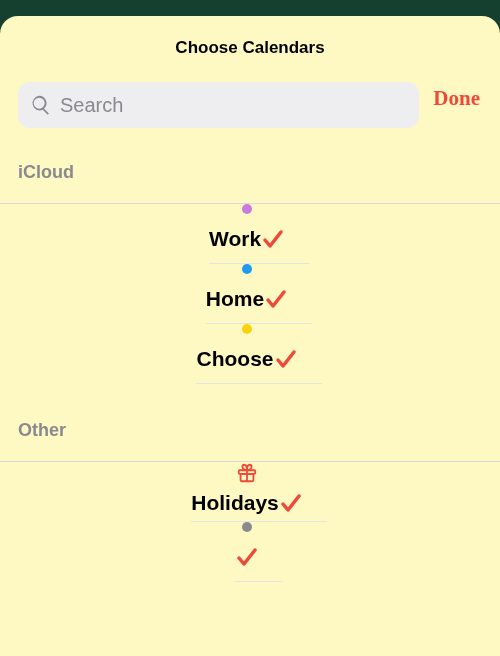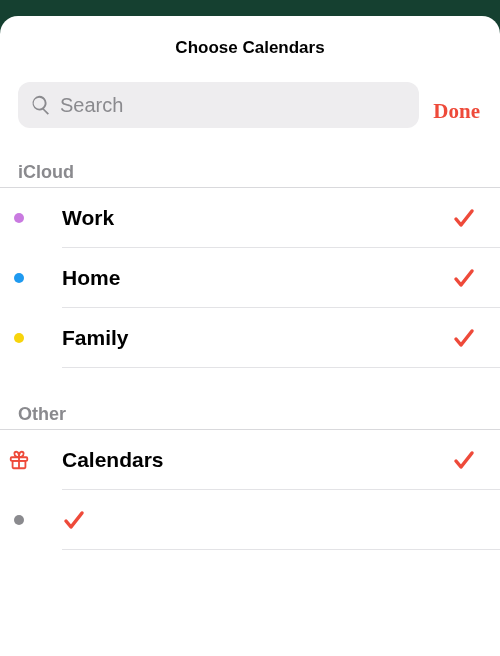--- a/index.html
+++ b/index.html
@@ -8,35 +8,35 @@
     font-family: -apple-system, "Helvetica Neue", Helvetica, Arial, sans-serif;
     background: #154030;
     overflow: hidden;
   }
   .sheet {
     position: absolute;
     top: 16px;
     left: 0;
     right: 0;
     bottom: 0;
-    background: #ffffff;
+    background: #fef9c3;
     border-top-left-radius: 18px;
     border-top-right-radius: 18px;
     padding-top: 22px;
   }
   .sheet-title {
     text-align: center;
     font-size: 17px;
     font-weight: 600;
     color: #000;
     margin-bottom: 24px;
   }
   .search-row {
     display: flex;
-    align-items: flex-end;
+    align-items: flex-start;
     padding: 0 18px;
     gap: 12px;
     margin-bottom: 34px;
   }
   .search-field {
     flex: 1;
     height: 46px;
     background: #eeedef;
     border-radius: 12px;
     display: flex;
@@ -61,28 +61,30 @@
     background: none;
     border: none;
     cursor: pointer;
     padding: 4px 2px;
     font-family: Liberation Serif, serif;
   }
   .section-header {
     font-size: 18px;
     font-weight: 600;
     color: #8a8a8e;
-    padding: 0 18px 4px 18px;
+    padding: 0 18px 20px 18px;
     border-bottom: 1px solid #d9d9dc;
   }
   .list { }
   .row {
     display: flex;
     align-items: center;
     height: 60px;
+    padding-left: 18px;
+    flex-direction: column;
   }
   .dot-col {
     width: 62px;
     display: flex;
     align-items: center;
     justify-content: flex-start;
     padding-left: 14px;
   }
   .dot {
     width: 10px;
@@ -146,21 +148,21 @@
         <svg class="check-svg" viewBox="0 0 24 24">
             <path d="M4 13l5 6L20 5"></path>
           </svg>
       </div>
     </div>
     <div class="row">
       <div class="dot-col">
         <span class="dot" style="background:#f7d40c"></span>
       </div>
       <div class="row-right">
-        <span class="row-label">Family</span>
+        <span class="row-label">Choose</span>
         <svg class="check-svg" viewBox="0 0 24 24">
             <path d="M4 13l5 6L20 5"></path>
           </svg>
       </div>
     </div>
   </div>
 
   <div class="section-gap"></div>
 
   <div class="section-header">Other</div>
@@ -169,21 +171,21 @@
       <div class="dot-col">
         <svg class="gift-icon" viewBox="0 0 24 24">
           <rect x="3" y="9" width="18" height="4" rx="1"></rect>
           <rect x="5" y="13" width="14" height="8" rx="1"></rect>
           <line x1="12" y1="9" x2="12" y2="21"></line>
           <path d="M12 9c-2 0-5-1-5-4 0-1 1-2 2-2 2 0 3 3 3 6z"></path>
           <path d="M12 9c2 0 5-1 5-4 0-1-1-2-2-2-2 0-3 3-3 6z"></path>
         </svg>
       </div>
       <div class="row-right">
-        <span class="row-label">Calendars</span>
+        <span class="row-label">Holidays</span>
         <svg class="check-svg" viewBox="0 0 24 24">
             <path d="M4 13l5 6L20 5"></path>
           </svg>
       </div>
     </div>
     <div class="row">
       <div class="dot-col">
         <span class="dot" style="background:#8a8a8e"></span>
       </div>
       <div class="row-right">

